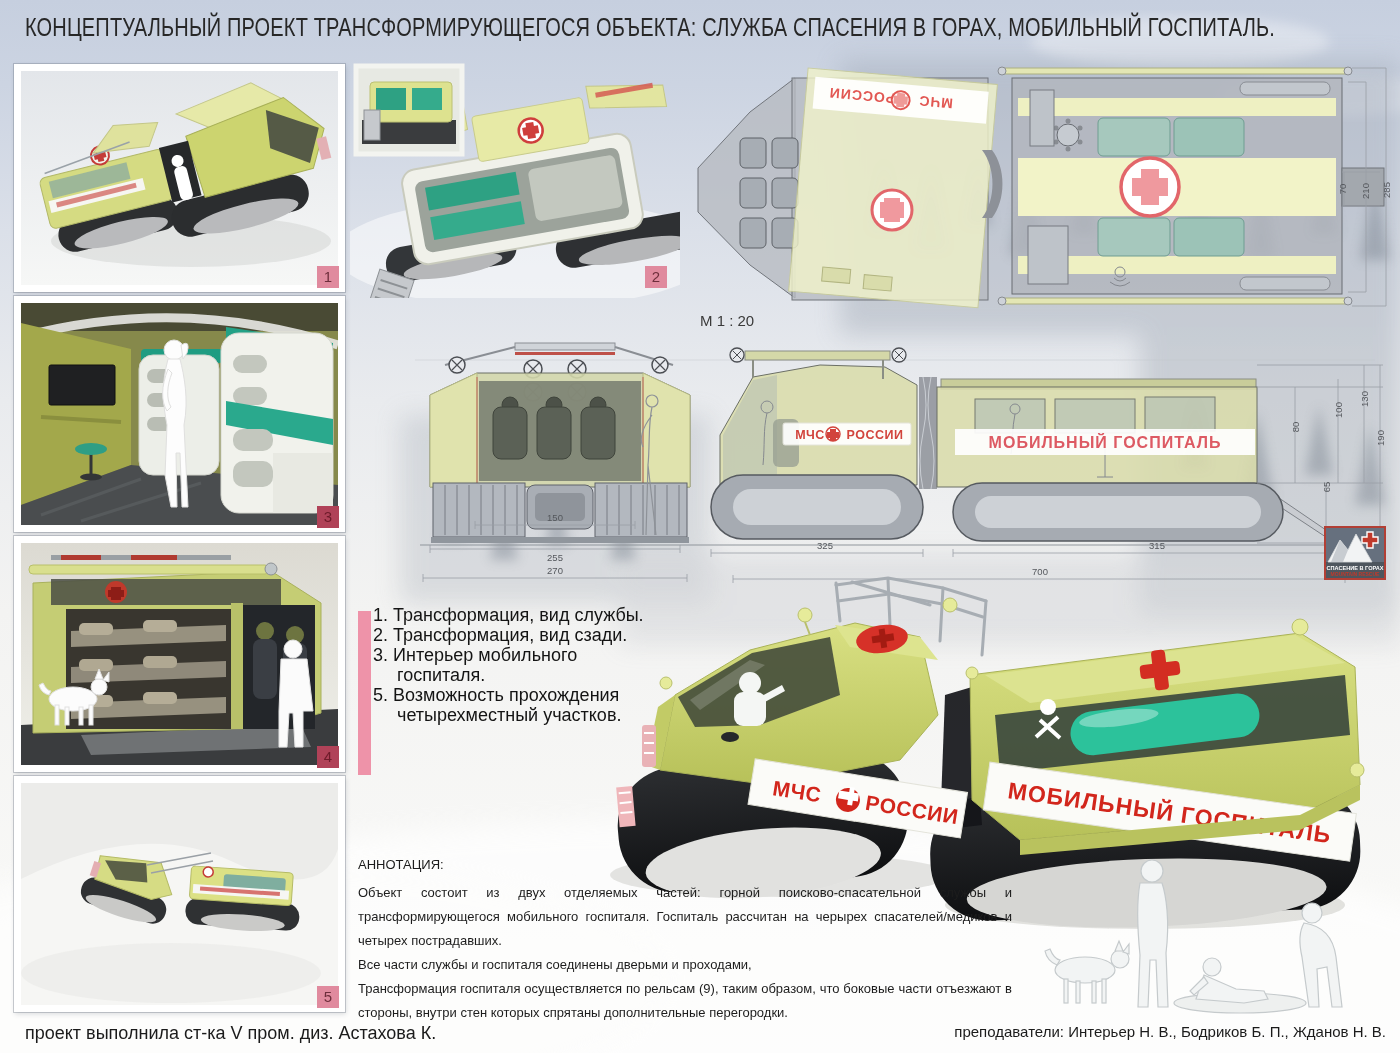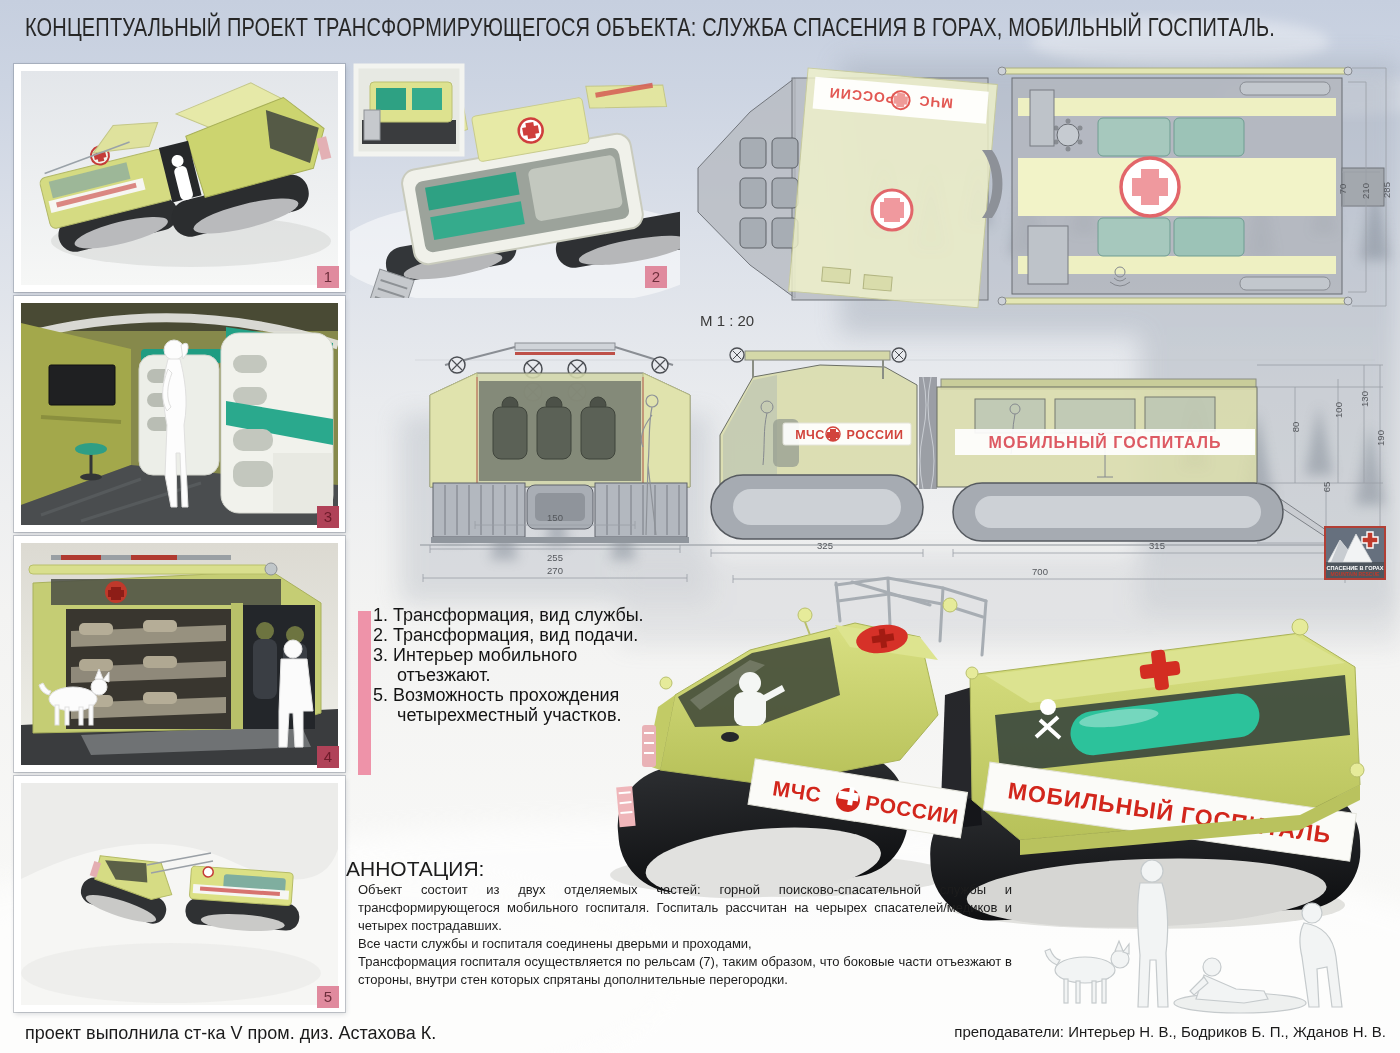--- a/index.html
+++ b/index.html
@@ -18,22 +18,22 @@
     transform:scaleX(.80);transform-origin:left top;
   }
   .badge{position:absolute;width:22px;height:22px;text-align:center;line-height:22px;
          font-size:15px;z-index:6;}
   .badge.pink{background:#e08a9e;color:#6e2e3c}
   .badge.crimson{background:#b04258;color:#6d1b2a}
   .pinkbar{position:absolute;left:358px;top:611px;width:13px;height:164px;background:#ee93a9;z-index:4}
   .legend{position:absolute;left:373px;top:605px;width:296px;font-size:18px;line-height:20px;
           color:#141414;z-index:5}
   .legend .li{padding-left:24px;text-indent:-24px}
-  .anno-head{position:absolute;left:346px;top:857px;font-size:21px;color:#1c1c1c;z-index:5}
-  .anno{position:absolute;left:358px;top:881px;width:654px;font-size:13px;line-height:18px;
+  .anno-head{position:absolute;left:358px;top:857px;font-size:13px;color:#1c1c1c;z-index:5}
+  .anno{position:absolute;left:358px;top:881px;width:654px;font-size:13px;line-height:24px;
         color:#1d1d1d;text-align:justify;z-index:5}
   .anno p{margin:0}
   .footer-left{position:absolute;left:25px;top:1023px;font-size:18px;color:#1b1b1b;z-index:6}
   .footer-right{position:absolute;right:14px;top:1023px;font-size:15px;color:#1b1b1b;z-index:6}
   .logo{position:absolute;left:1324px;top:526px;width:62px;height:54px;border:2px solid #b23f35;
         background:#66707e;box-sizing:border-box;z-index:6}
   
   .dim{font-size:9.5px;fill:#54575c;text-anchor:middle}
   .scalelbl{font-size:15px;fill:#3a3a3a}
   .brand-sm{font-size:12.5px;font-weight:bold;fill:#d2443c;text-anchor:middle;letter-spacing:.5px}
@@ -529,22 +529,22 @@
 
   <div class="badge pink" style="left:317px;top:266px">1</div>
   <div class="badge pink" style="left:645px;top:266px">2</div>
   <div class="badge crimson" style="left:317px;top:506px">3</div>
   <div class="badge crimson" style="left:317px;top:746px">4</div>
   <div class="badge pink" style="left:317px;top:986px">5</div>
 
   <div class="pinkbar"></div>
   <div class="legend">
     <div class="li"><span>1.</span>&nbsp;<span>Трансформация, вид службы.</span></div>
-    <div class="li"><span>2.</span>&nbsp;<span>Трансформация, вид подачи.</span></div>
-    <div class="li"><span>3.</span>&nbsp;<span>Интерьер мобильного отъезжают.</span></div>
+    <div class="li"><span>2.</span>&nbsp;<span>Трансформация, вид сзади.</span></div>
+    <div class="li"><span>3.</span>&nbsp;<span>Интерьер мобильного госпиталя.</span></div>
     <div class="li"><span>5.</span>&nbsp;<span>Возможность прохождения четырехместный участков.</span></div>
   </div>
 
   <svg class="abs" style="left:600px;top:575px;z-index:2" width="800" height="440" viewBox="0 0 800 440">
     <defs>
       <linearGradient id="bodyG" x1="0" y1="0" x2="0" y2="1">
         <stop offset="0" stop-color="#d9e083"></stop>
           <stop offset="1" stop-color="#b7c159"></stop>
       </linearGradient>
       <linearGradient id="trackG" x1="0" y1="0" x2="0" y2="1">
@@ -657,21 +657,21 @@
         <circle cx="712" cy="338" r="10"></circle>
         <path d="M704,348 Q732,352 736,382 L742,432 L732,432 L727,392 L717,394 L719,432 L709,432 L702,382 Q697,360 704,348 Z"></path>
       </g>
     </g>
   </svg>
 
   <div class="anno-head">АННОТАЦИЯ:</div>
   <div class="anno">
     <p>Объект состоит из двух отделяемых частей: горной поисково-спасательной службы и трансформирующегося мобильного госпиталя. Госпиталь рассчитан на черырех спасателей/медиков и четырех пострадавших.</p>
     <p>Все части службы и госпиталя соединены дверьми и проходами,</p>
-    <p>Трансформация госпиталя осуществляется по рельсам (7), таким образом, что боковые части отъезжают в стороны, внутри стен которых спрятаны дополнительные перегородки.</p>
+    <p>Трансформация госпиталя осуществляется по рельсам (9), таким образом, что боковые части отъезжают в стороны, внутри стен которых спрятаны дополнительные перегородки.</p>
   </div>
 
   <div class="logo">
     <svg width="58" height="50" viewBox="0 0 58 50">
       <rect width="58" height="50" fill="#66707e"></rect>
       <rect y="34" width="58" height="16" fill="#4e565e"></rect>
       <g>
         <polygon points="2,34 14,12 22,22 30,6 46,34" fill="#f2f3f4" stroke="#d8dadc" stroke-width=".8"></polygon>
         <polygon points="14,12 22,22 17,34 5,34" fill="#c8ccd1"></polygon>
       </g>

